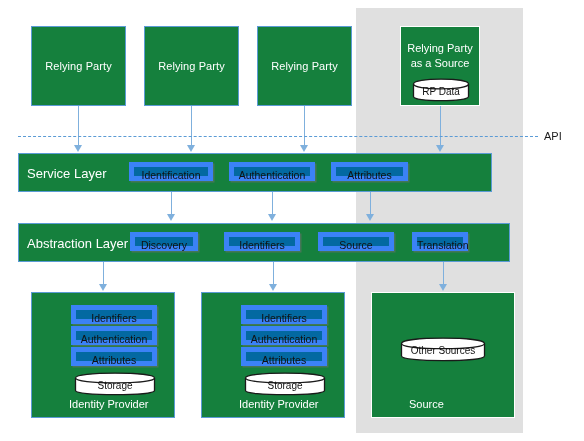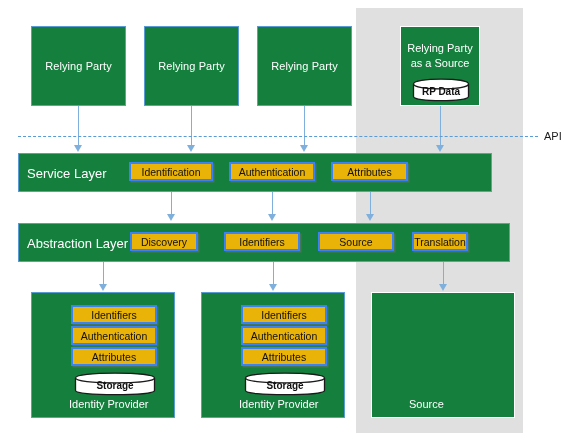--- a/index.html
+++ b/index.html
@@ -77,35 +77,34 @@
     top: 50%;
     transform: translateY(-50%);
     color: #ffffff;
     font-size: 13px;
     line-height: 13px;
     white-space: nowrap;
   }
 
   
   .chip {
-    background: #eab308;
-    border: 2px solid #3b82f6;
+    background: #0369a1;
+    border: 5px solid #3b82f6;
     color: #111111;
     font-size: 10.5px;
     line-height: 17px;
     height: 19px;
     text-align: center;
     white-space: nowrap;
     box-shadow: 1.5px 1.5px 0 rgba(110,110,110,.55);
   }
 
   
   .cyl {
     position: absolute;
-    font-weight: bold;
   }
   .cyl svg { display: block; }
   .cyl .cyl-text {
     position: absolute;
     left: 0;
     right: 0;
     top: 50%;
     transform: translateY(-46%);
     text-align: center;
     font-size: 10px;
@@ -248,14 +247,21 @@
     <svg width="82" height="25" viewBox="0 0 82 25">
       <path d="M1.5,6 C1.5,2.8 19,1.2 41,1.2 C63,1.2 80.5,2.8 80.5,6 L80.5,18.5 C80.5,21.3 63,22.7 41,22.7 C19,22.7 1.5,21.3 1.5,18.5 Z" fill="#ffffff" stroke="#1a1a1a" stroke-width="1.3"></path>
       <path d="M1.5,6 C1.5,9.2 19,10.8 41,10.8 C63,10.8 80.5,9.2 80.5,6" fill="none" stroke="#1a1a1a" stroke-width="1.3"></path>
     </svg>
     <div class="cyl-text">Storage</div>
   </div>
 
   <div class="abs blue-box bordered" style="left:371px; top:292px; width:144px; height:126px;">
     <div class="label-bl">Source</div>
   </div>
+  <div class="cyl" style="left:400px; top:337px; width:86px; height:26px;">
+    <svg width="86" height="26" viewBox="0 0 86 26">
+      <path d="M1.5,6.5 C1.5,3 20,1.2 43,1.2 C66,1.2 84.5,3 84.5,6.5 L84.5,19 C84.5,22 66,23.6 43,23.6 C20,23.6 1.5,22 1.5,19 Z" fill="#ffffff" stroke="#1a1a1a" stroke-width="1.3"></path>
+      <path d="M1.5,6.5 C1.5,10 20,11.6 43,11.6 C66,11.6 84.5,10 84.5,6.5" fill="none" stroke="#1a1a1a" stroke-width="1.3"></path>
+    </svg>
+    <div class="cyl-text">Other Sources</div>
+  </div>
 
 </div>
 
 </body></html>

